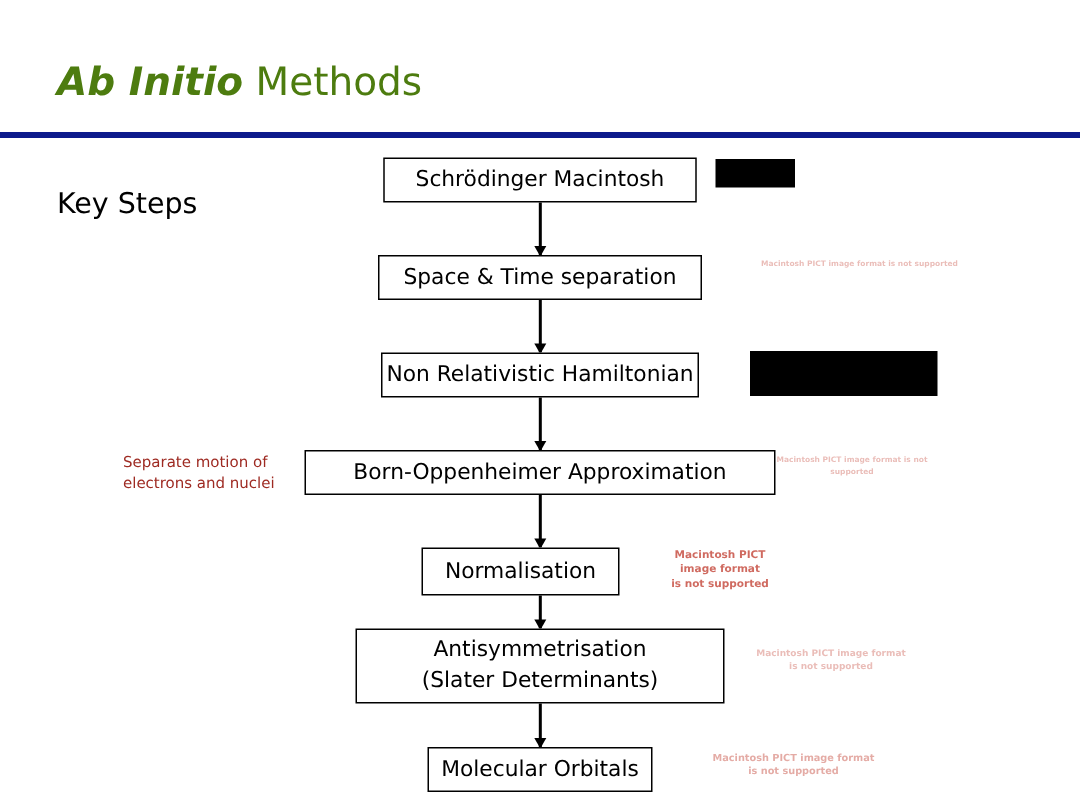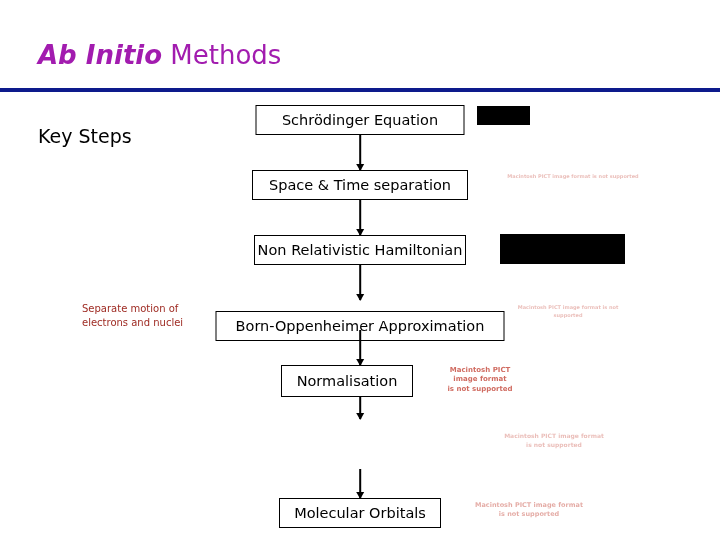--- a/index.html
+++ b/index.html
@@ -14,21 +14,21 @@
     position: relative;
     overflow: hidden;
   }
 
   
   #slide-title {
     position: absolute;
     left: 38px;
     top: 40px;
     font-size: 26px;
-    color: #a21caf;
+    color: #4d7c0f;
     letter-spacing: 0px;
     white-space: nowrap;
   }
   #slide-title .ital {
     font-style: italic;
     font-weight: bold;
   }
   #slide-title .reg {
     font-style: normal;
     font-weight: normal;
@@ -139,47 +139,51 @@
 <div id="slide-title">
   <span class="ital">Ab Initio</span><span class="reg"> Methods</span>
 </div>
 <div id="title-rule"></div>
 
 <div id="key-steps">Key Steps</div>
 
 <div id="flow">
 
   <div class="node" style="left:360px; top:105px; width:209px; height:30px;">
-    <span>Schrödinger Equation</span>
+    <span>Schrödinger Macintosh</span>
   </div>
   <div class="conn" style="left:360px; top:135px; height:35px;"></div>
 
   <div class="node" style="left:360px; top:170px; width:216px; height:30px;">
     <span>Space &amp; Time separation</span>
   </div>
   <div class="conn" style="left:360px; top:200px; height:35px;"></div>
 
   <div class="node" style="left:360px; top:235px; width:212px; height:30px;">
     <span>Non Relativistic Hamiltonian</span>
   </div>
   <div class="conn" style="left:360px; top:265px; height:35px;"></div>
 
-  <div class="node" style="left:360px; top:300px; width:289px; height:30px;margin-top:11px;">
+  <div class="node" style="left:360px; top:300px; width:314px; height:30px;">
     <span>Born-Oppenheimer Approximation</span>
   </div>
   <div class="conn" style="left:360px; top:330px; height:35px;"></div>
 
   <div class="node" style="left:347px; top:365px; width:132px; height:32px;">
     <span>Normalisation</span>
   </div>
   <div class="conn" style="left:360px; top:397px; height:22px;"></div>
 
+  <div class="node" style="left:360px; top:419px; width:246px; height:50px;">
+    <span>Antisymmetrisation
+(Slater Determinants)</span>
+  </div>
   <div class="conn" style="left:360px; top:469px; height:29px;"></div>
 
-  <div class="node" style="left:360px; top:498px; width:162px; height:30px;">
+  <div class="node" style="left:360px; top:498px; width:150px; height:30px;">
     <span>Molecular Orbitals</span>
   </div>
 
 </div>
 
 <div class="blackbox" style="left:477px; top:106px; width:53px; height:19px;"></div>
 <div class="blackbox" style="left:500px; top:234px; width:125px; height:30px;"></div>
 
 <div id="red-side-note">Separate motion of
 electrons and nuclei</div>

